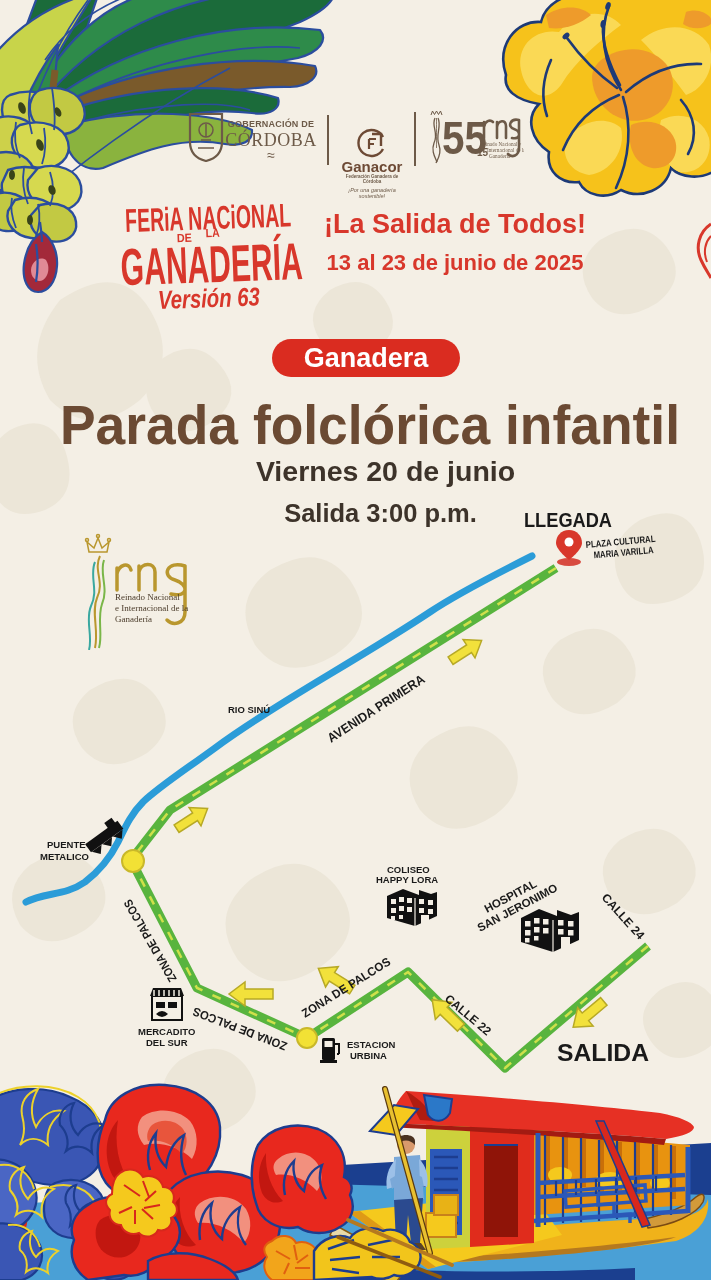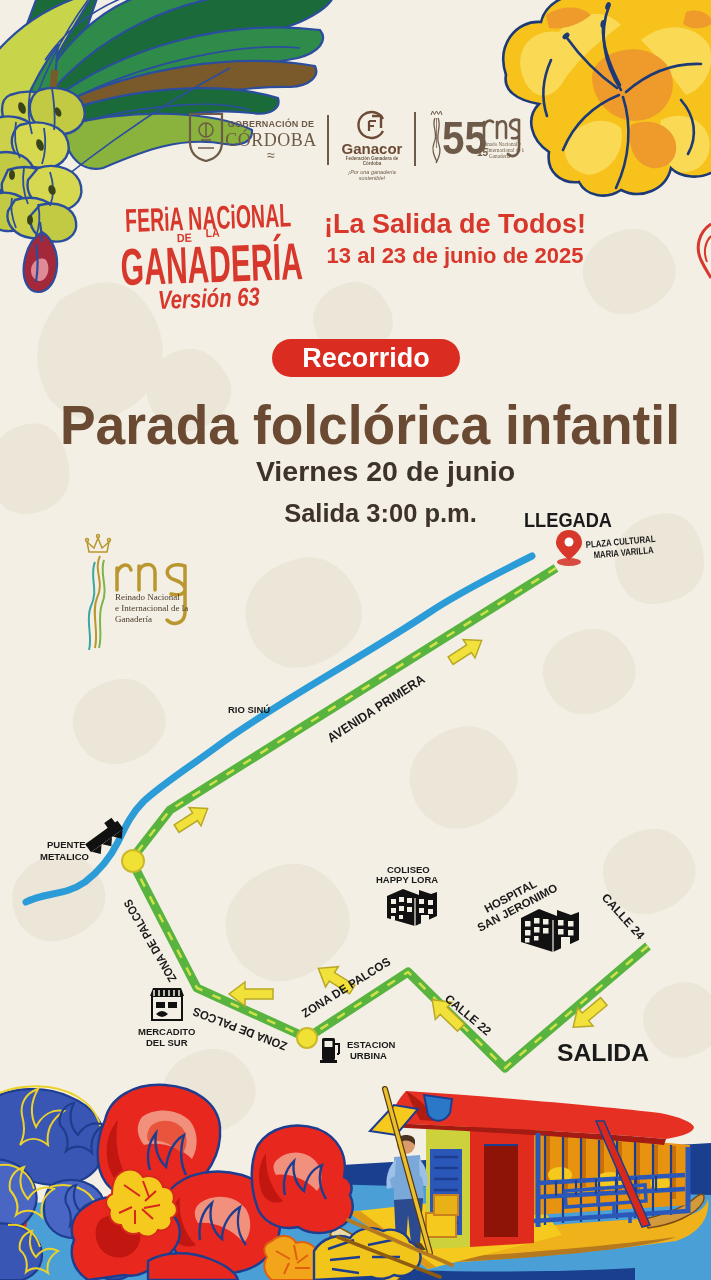--- a/index.html
+++ b/index.html
@@ -140,21 +140,21 @@
   </svg>
 </div>
 <div class="abs" style="left:216px;top:119px;width:110px;color:#6d5a48;text-align:center;">
   <div style="font-size:9px;font-weight:bold;letter-spacing:.2px;white-space:nowrap;">GOBERNACIÓN DE</div>
   <div style="font-family:'Liberation Serif',serif;font-size:18px;font-weight:normal;letter-spacing:.5px;margin-top:1px;">CÓRDOBA</div>
   <div style="font-size:14px;line-height:9px;">≈</div>
 </div>
 
 <div class="abs" style="left:327px;top:115px;width:1.5px;height:50px;background:#6d5a48;"></div>
 
-<div class="abs" style="left:336px;top:110px;width:72px;text-align:center;color:#6d5a48;">
+<div class="abs" style="left:336px;top:128px;width:72px;text-align:center;color:#6d5a48;">
   <svg width="30" height="30" viewBox="0 0 30 30" style="display:block;margin:0 auto;">
     <path d="M26,9 A13,13 0 1 0 26,21" fill="none" stroke="#6d4a35" stroke-width="2.4"></path>
     <path d="M15,6 L24,6 L24,18" fill="none" stroke="#6d4a35" stroke-width="2.4"></path>
     <path d="M12,11 L19,11 M12,11 L12,21 M12,16 L17,16" stroke="#6d4a35" stroke-width="2.2" fill="none"></path>
   </svg>
   <div style="font-size:15px;font-weight:bold;color:#6d4a35;line-height:15px;margin-top:1px;">Ganacor</div>
   <div style="font-size:4.5px;font-weight:bold;">Federación Ganadera de Córdoba</div>
   <div style="font-size:5.5px;font-style:italic;margin-top:3px;">¡Por una ganadería sostenible!</div>
 </div>
 
@@ -186,24 +186,24 @@
     <text x="26" y="44" font-size="33" textLength="166" lengthAdjust="spacingAndGlyphs">FERiA NACiONAL</text>
     <text x="77" y="56" font-size="12" textLength="15" lengthAdjust="spacingAndGlyphs">DE</text>
     <text x="106" y="52" font-size="12" textLength="14" lengthAdjust="spacingAndGlyphs">LA</text>
     <text x="20" y="97" font-size="52" textLength="182" lengthAdjust="spacingAndGlyphs">GANADERÍA</text>
     <text x="56" y="122" font-size="26" font-style="italic" textLength="102" lengthAdjust="spacingAndGlyphs">Versión 63</text>
   </g>
 </svg>
 
 <div class="abs" style="left:300px;top:209px;width:310px;text-align:center;color:#d8372b;">
   <div style="font-size:27px;font-weight:bold;">¡La Salida de Todos!</div>
-  <div style="font-size:22px;font-weight:bold;margin-top:3px;">13 al 23 de junio de 2025</div>
+  <div style="font-size:22px;font-weight:bold;margin-top:10px;">13 al 23 de junio de 2025</div>
 </div>
 
-<div class="abs" style="left:272px;top:339px;width:188px;height:38px;background:#da2c20;border-radius:19px;color:#fff;text-align:center;line-height:38px;font-size:27px;font-weight:bold;">Recorrido</div>
+<div class="abs" style="left:272px;top:339px;width:188px;height:38px;background:#da2c20;border-radius:19px;color:#fff;text-align:center;line-height:38px;font-size:27px;font-weight:bold;">Ganadera</div>
 
 <svg class="abs" width="711" height="62" style="left:0;top:390px">
   <text x="60" y="54" font-family="Liberation Sans" font-size="55" font-weight="bold" fill="#6b4a33" textLength="620" lengthAdjust="spacingAndGlyphs">Parada folclórica infantil</text>
 </svg>
 
 <div class="abs" style="left:30px;top:455px;width:711px;text-align:center;color:#3d332a;font-size:28.5px;font-weight:bold;">Viernes 20 de junio</div>
 
 <div class="abs" style="left:25px;top:499px;width:711px;text-align:center;color:#3d332a;font-size:25.5px;font-weight:bold;">Salida 3:00 p.m.</div>
 
 <svg class="abs" width="711" height="600" style="left:0;top:490px" viewBox="0 0 711 600">

